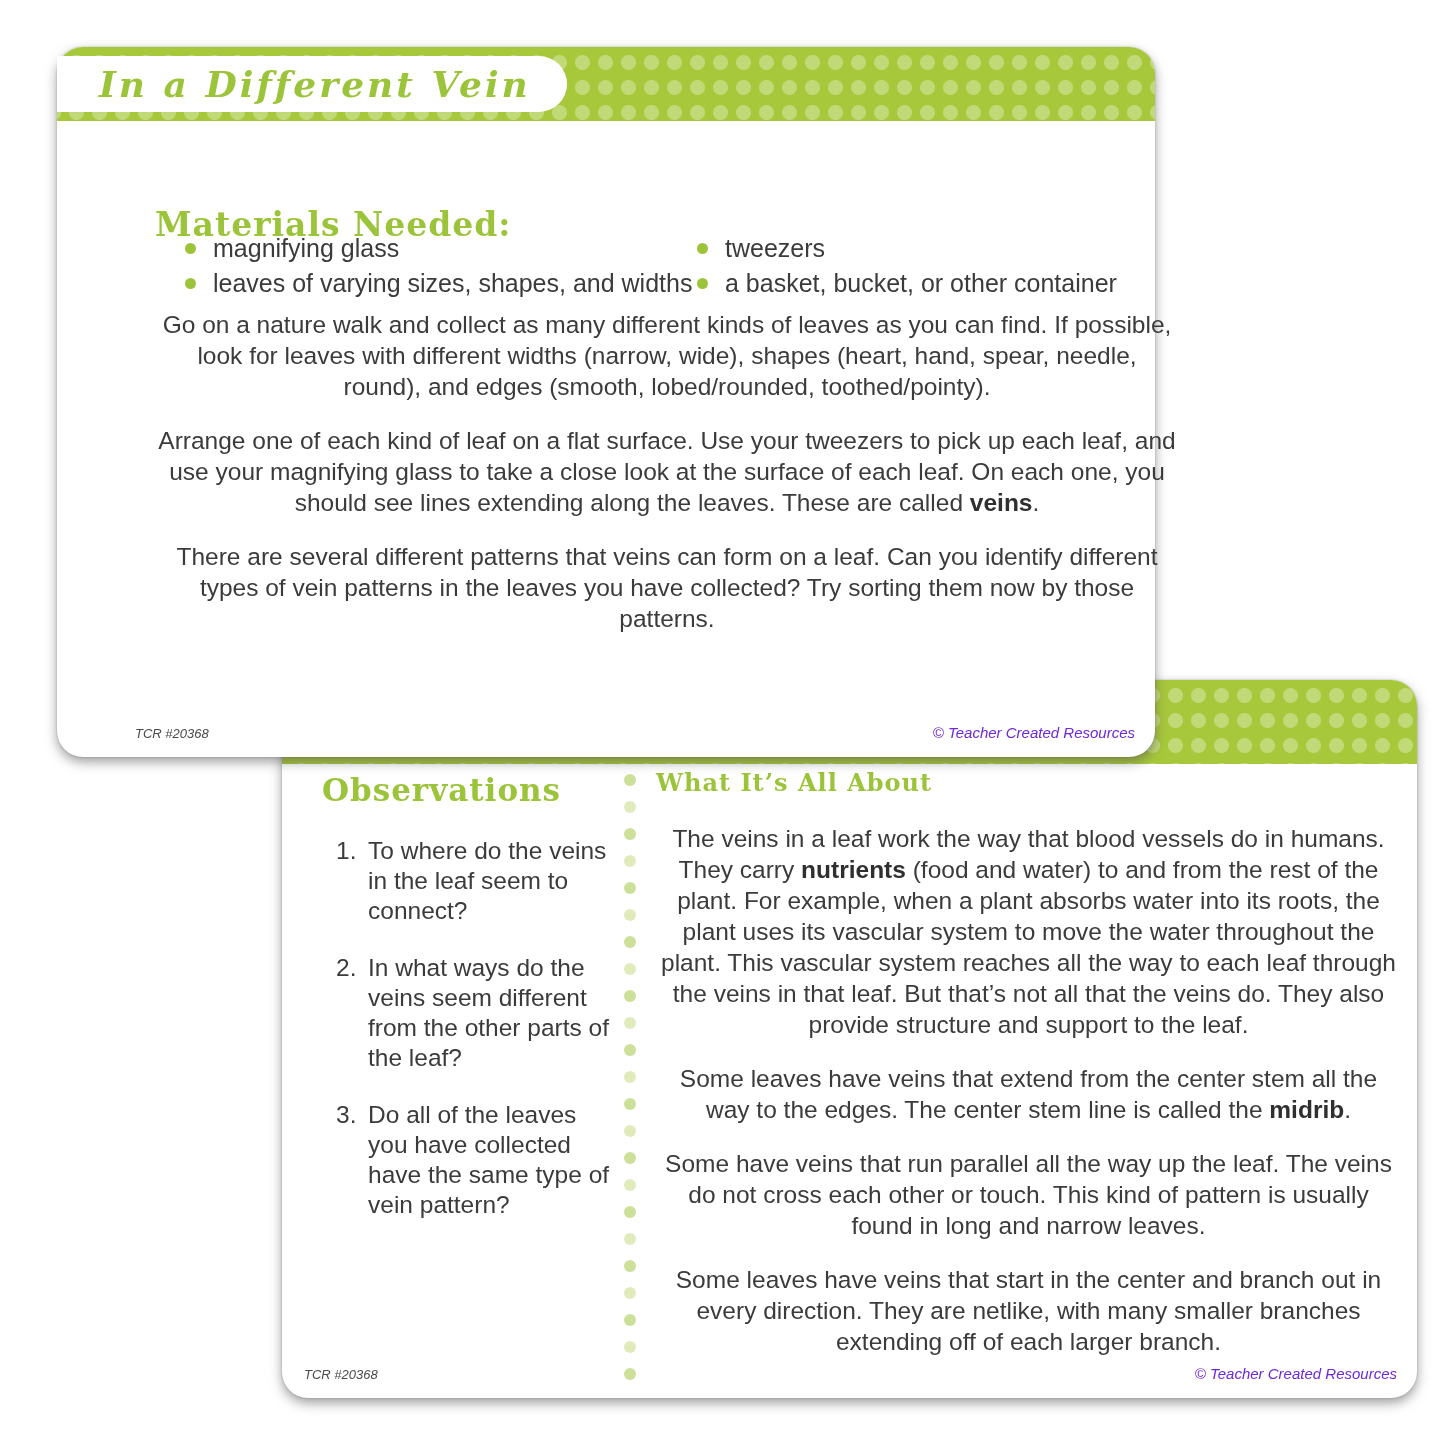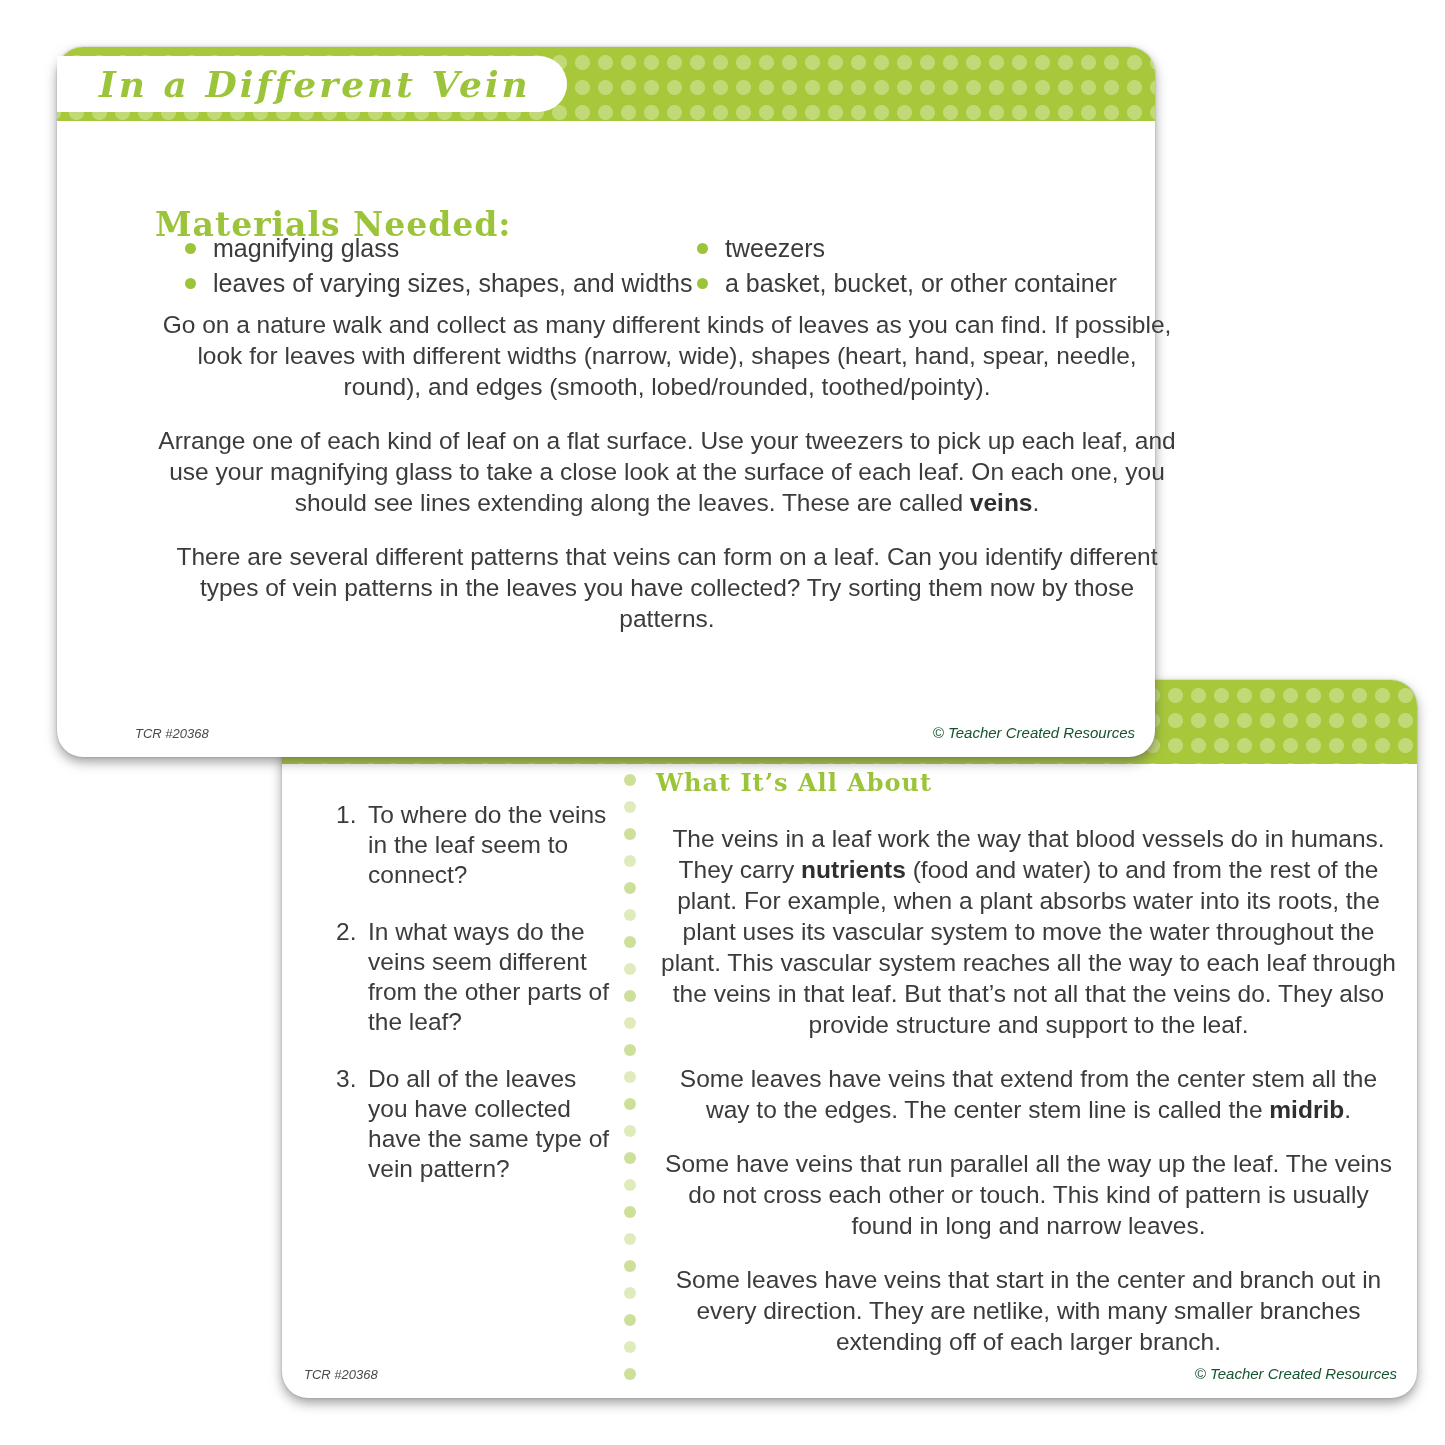--- a/index.html
+++ b/index.html
@@ -38,21 +38,21 @@
   .mat-col li{display:flex;font-size:25px;line-height:35px;color:#3b3b3b;}
   .bullet-dot{
     flex:0 0 auto;width:11px;height:11px;border-radius:50%;
     background:#9cc43a;margin:12px 17px 0 0;
   }
   .paras{position:absolute;left:100px;top:262px;width:1020px;}
   .paras p, .about-paras p{margin:0 0 23px 0;font-size:24.5px;line-height:31px;color:#3b3b3b;text-align:center;}
   .seg-b{font-weight:bold;color:#2f2f2f;}
   .footer-left{position:absolute;left:22px;bottom:16px;font-style:italic;font-size:13px;color:#4a4a4a;}
   #card-top .footer-left{left:78px;}
-  .footer-right{position:absolute;right:20px;bottom:16px;font-style:italic;font-size:15px;color:#14532d;text-align:right;}
+  .footer-right{position:absolute;right:20px;bottom:16px;font-style:italic;font-size:15px;color:#6d28d9;text-align:right;}
   .obs-col{position:absolute;left:40px;top:92px;width:292px;}
   .obs-col h2{font-size:31px;letter-spacing:1px;}
   .obs-list{list-style:none;margin:28px 0 0 14px;padding:0;}
   .obs-list li{display:flex;margin-bottom:27px;}
   .obs-num{flex:0 0 32px;font-size:24.5px;line-height:30px;color:#3b3b3b;}
   .obs-text{font-size:24.5px;line-height:30px;color:#3b3b3b;}
   .separator{position:absolute;left:342px;top:94px;width:12px;}
   .sep-dot{width:12px;height:12px;border-radius:50%;margin-bottom:15px;}
   .sep-dot:nth-child(odd){background:#cde09a;}
   .sep-dot:nth-child(even){background:#e0ebbc;}
@@ -99,20 +99,21 @@
         <p><span>Arrange one of each kind of leaf on a flat surface. Use your tweezers to pick up each leaf, and use your magnifying glass to take a close look at the surface of each leaf. On each one, you should see lines extending along the leaves. These are called </span><span class="seg-b">veins</span><span>.</span></p>
         <p><span>There are several different patterns that veins can form on a leaf. Can you identify different types of vein patterns in the leaves you have collected? Try sorting them now by those patterns.</span></p>
       </div>
     <div class="footer-left">TCR #20368</div>
     <div class="footer-right">© Teacher Created Resources</div>
   </section>
 
   <section class="card" id="card-bottom">
     <div class="band"></div>
     <div class="obs-col">
+      <h2 class="h-green">Observations</h2>
       <ol class="obs-list" id="obs-list">
           <li>
             <span class="obs-num">1.</span>
             <span class="obs-text">To where do the veins in the leaf seem to connect?</span>
           </li>
           <li>
             <span class="obs-num">2.</span>
             <span class="obs-text">In what ways do the veins seem different from the other parts of the leaf?</span>
           </li>
           <li>

